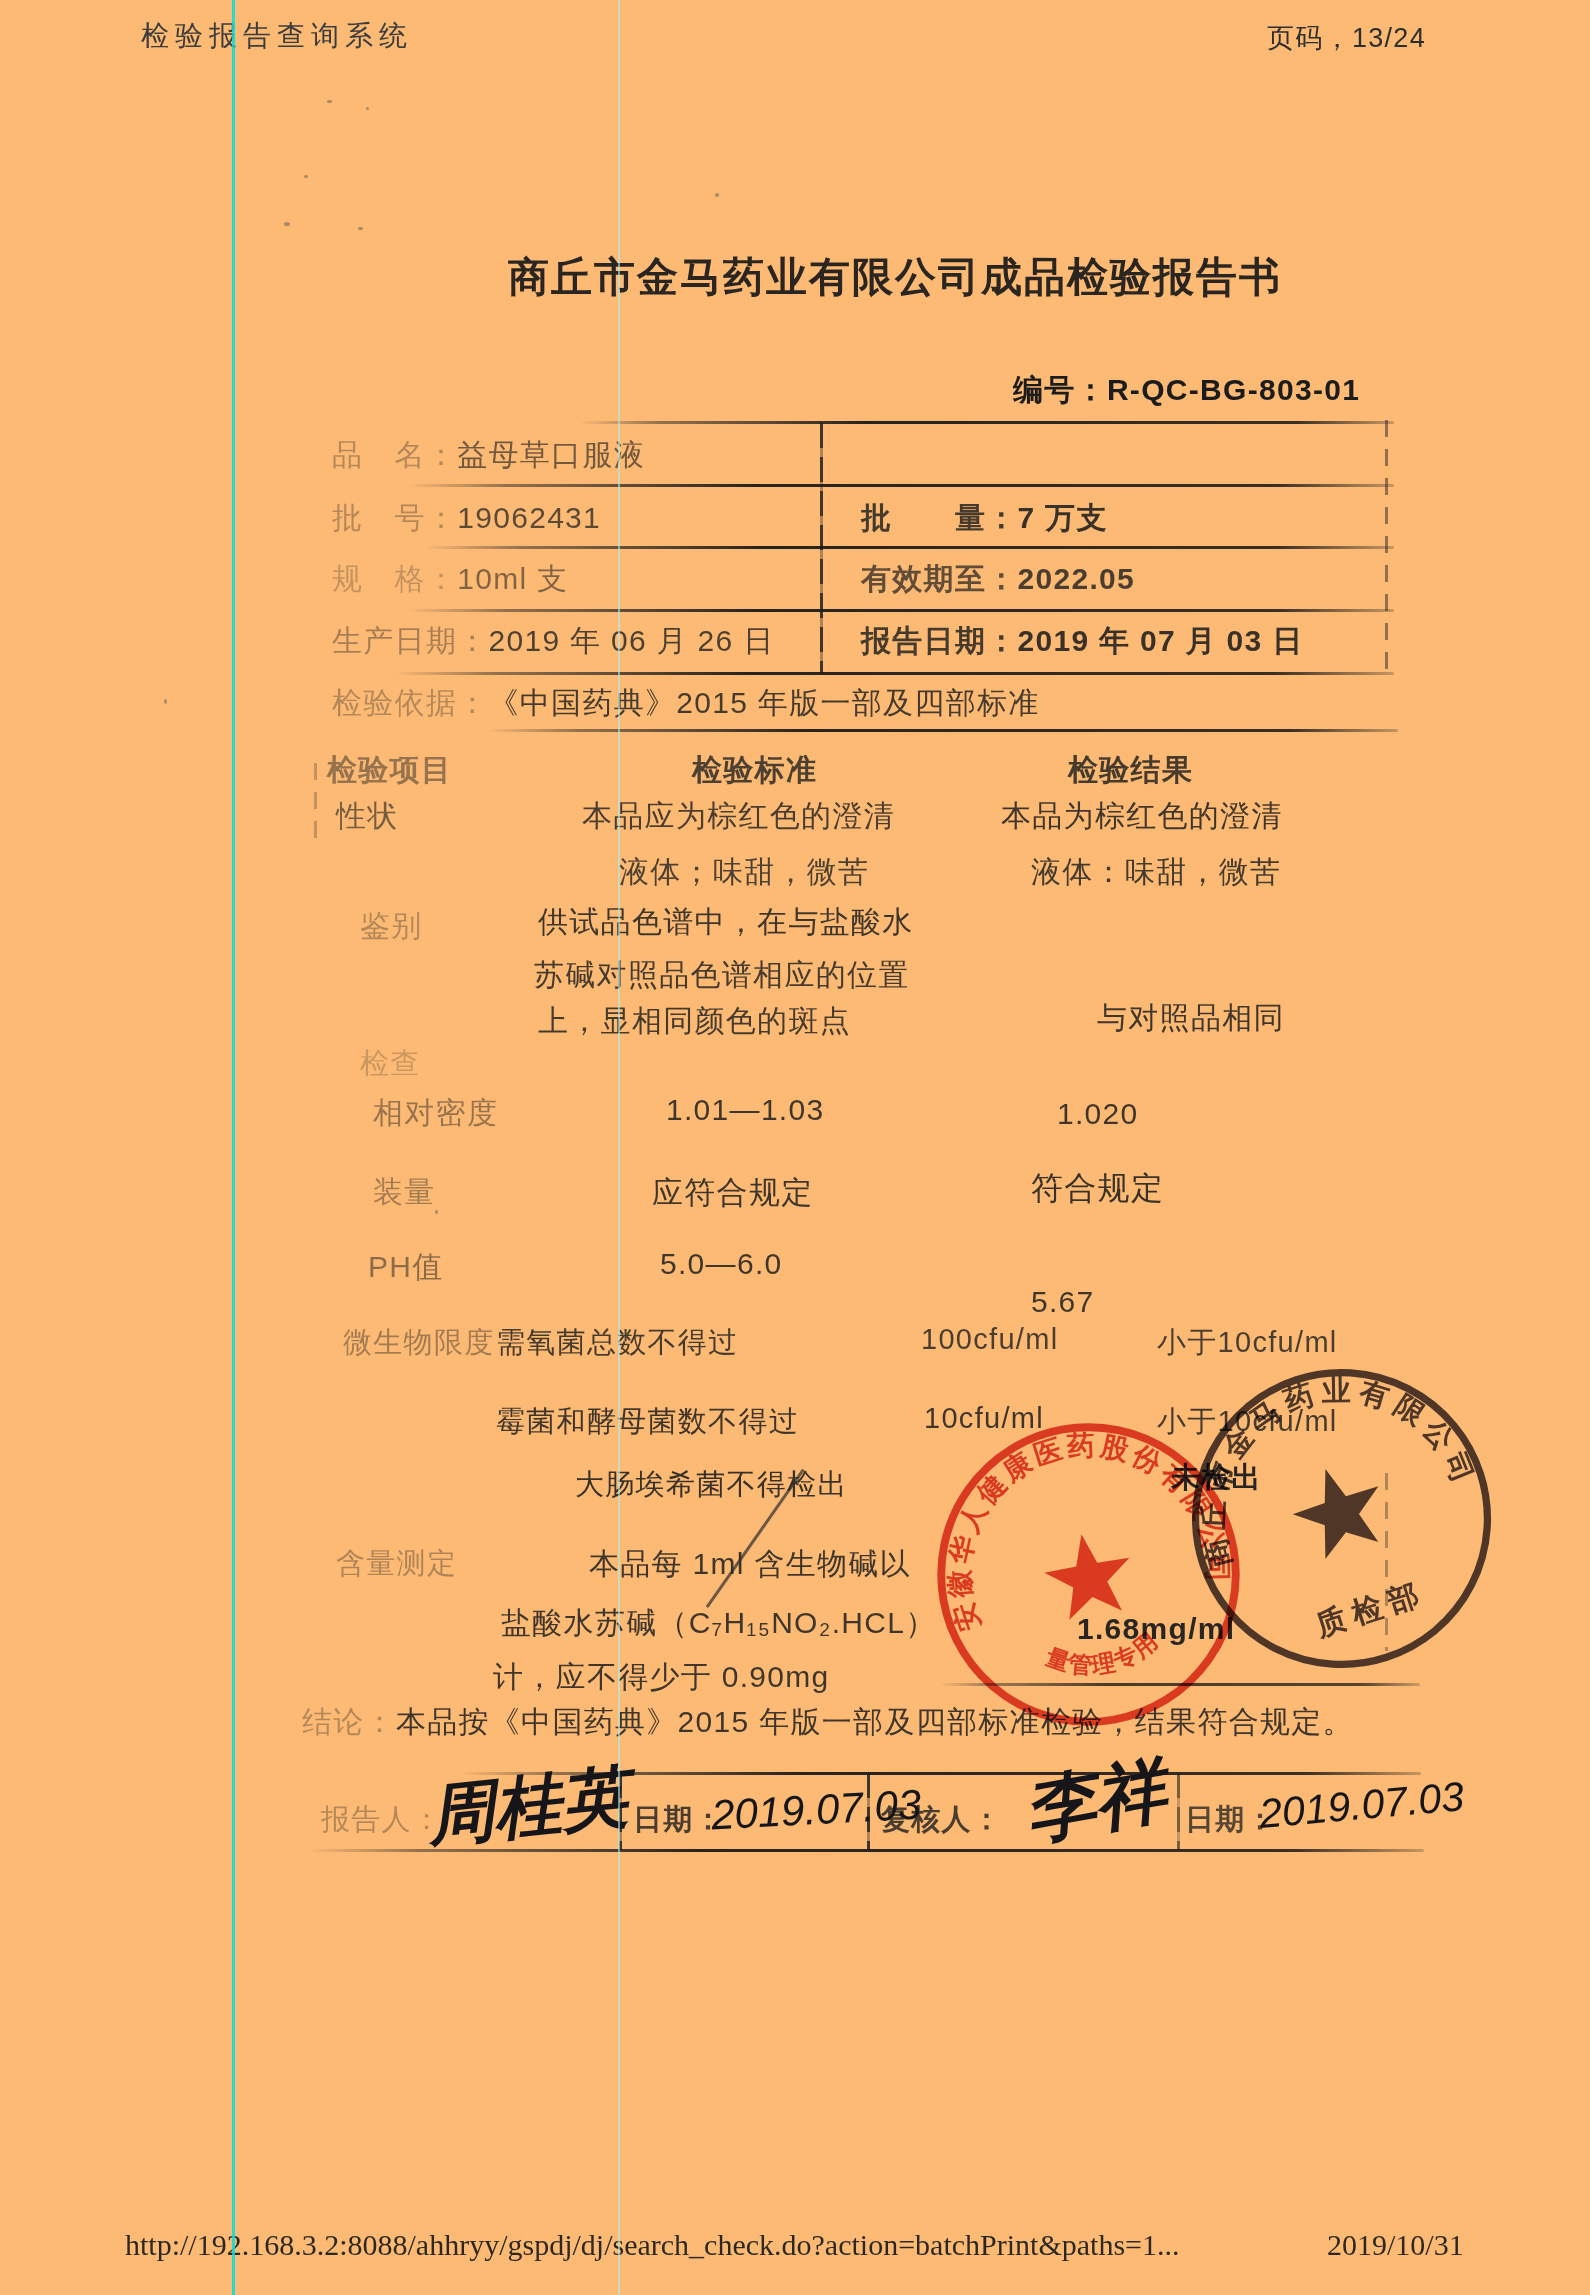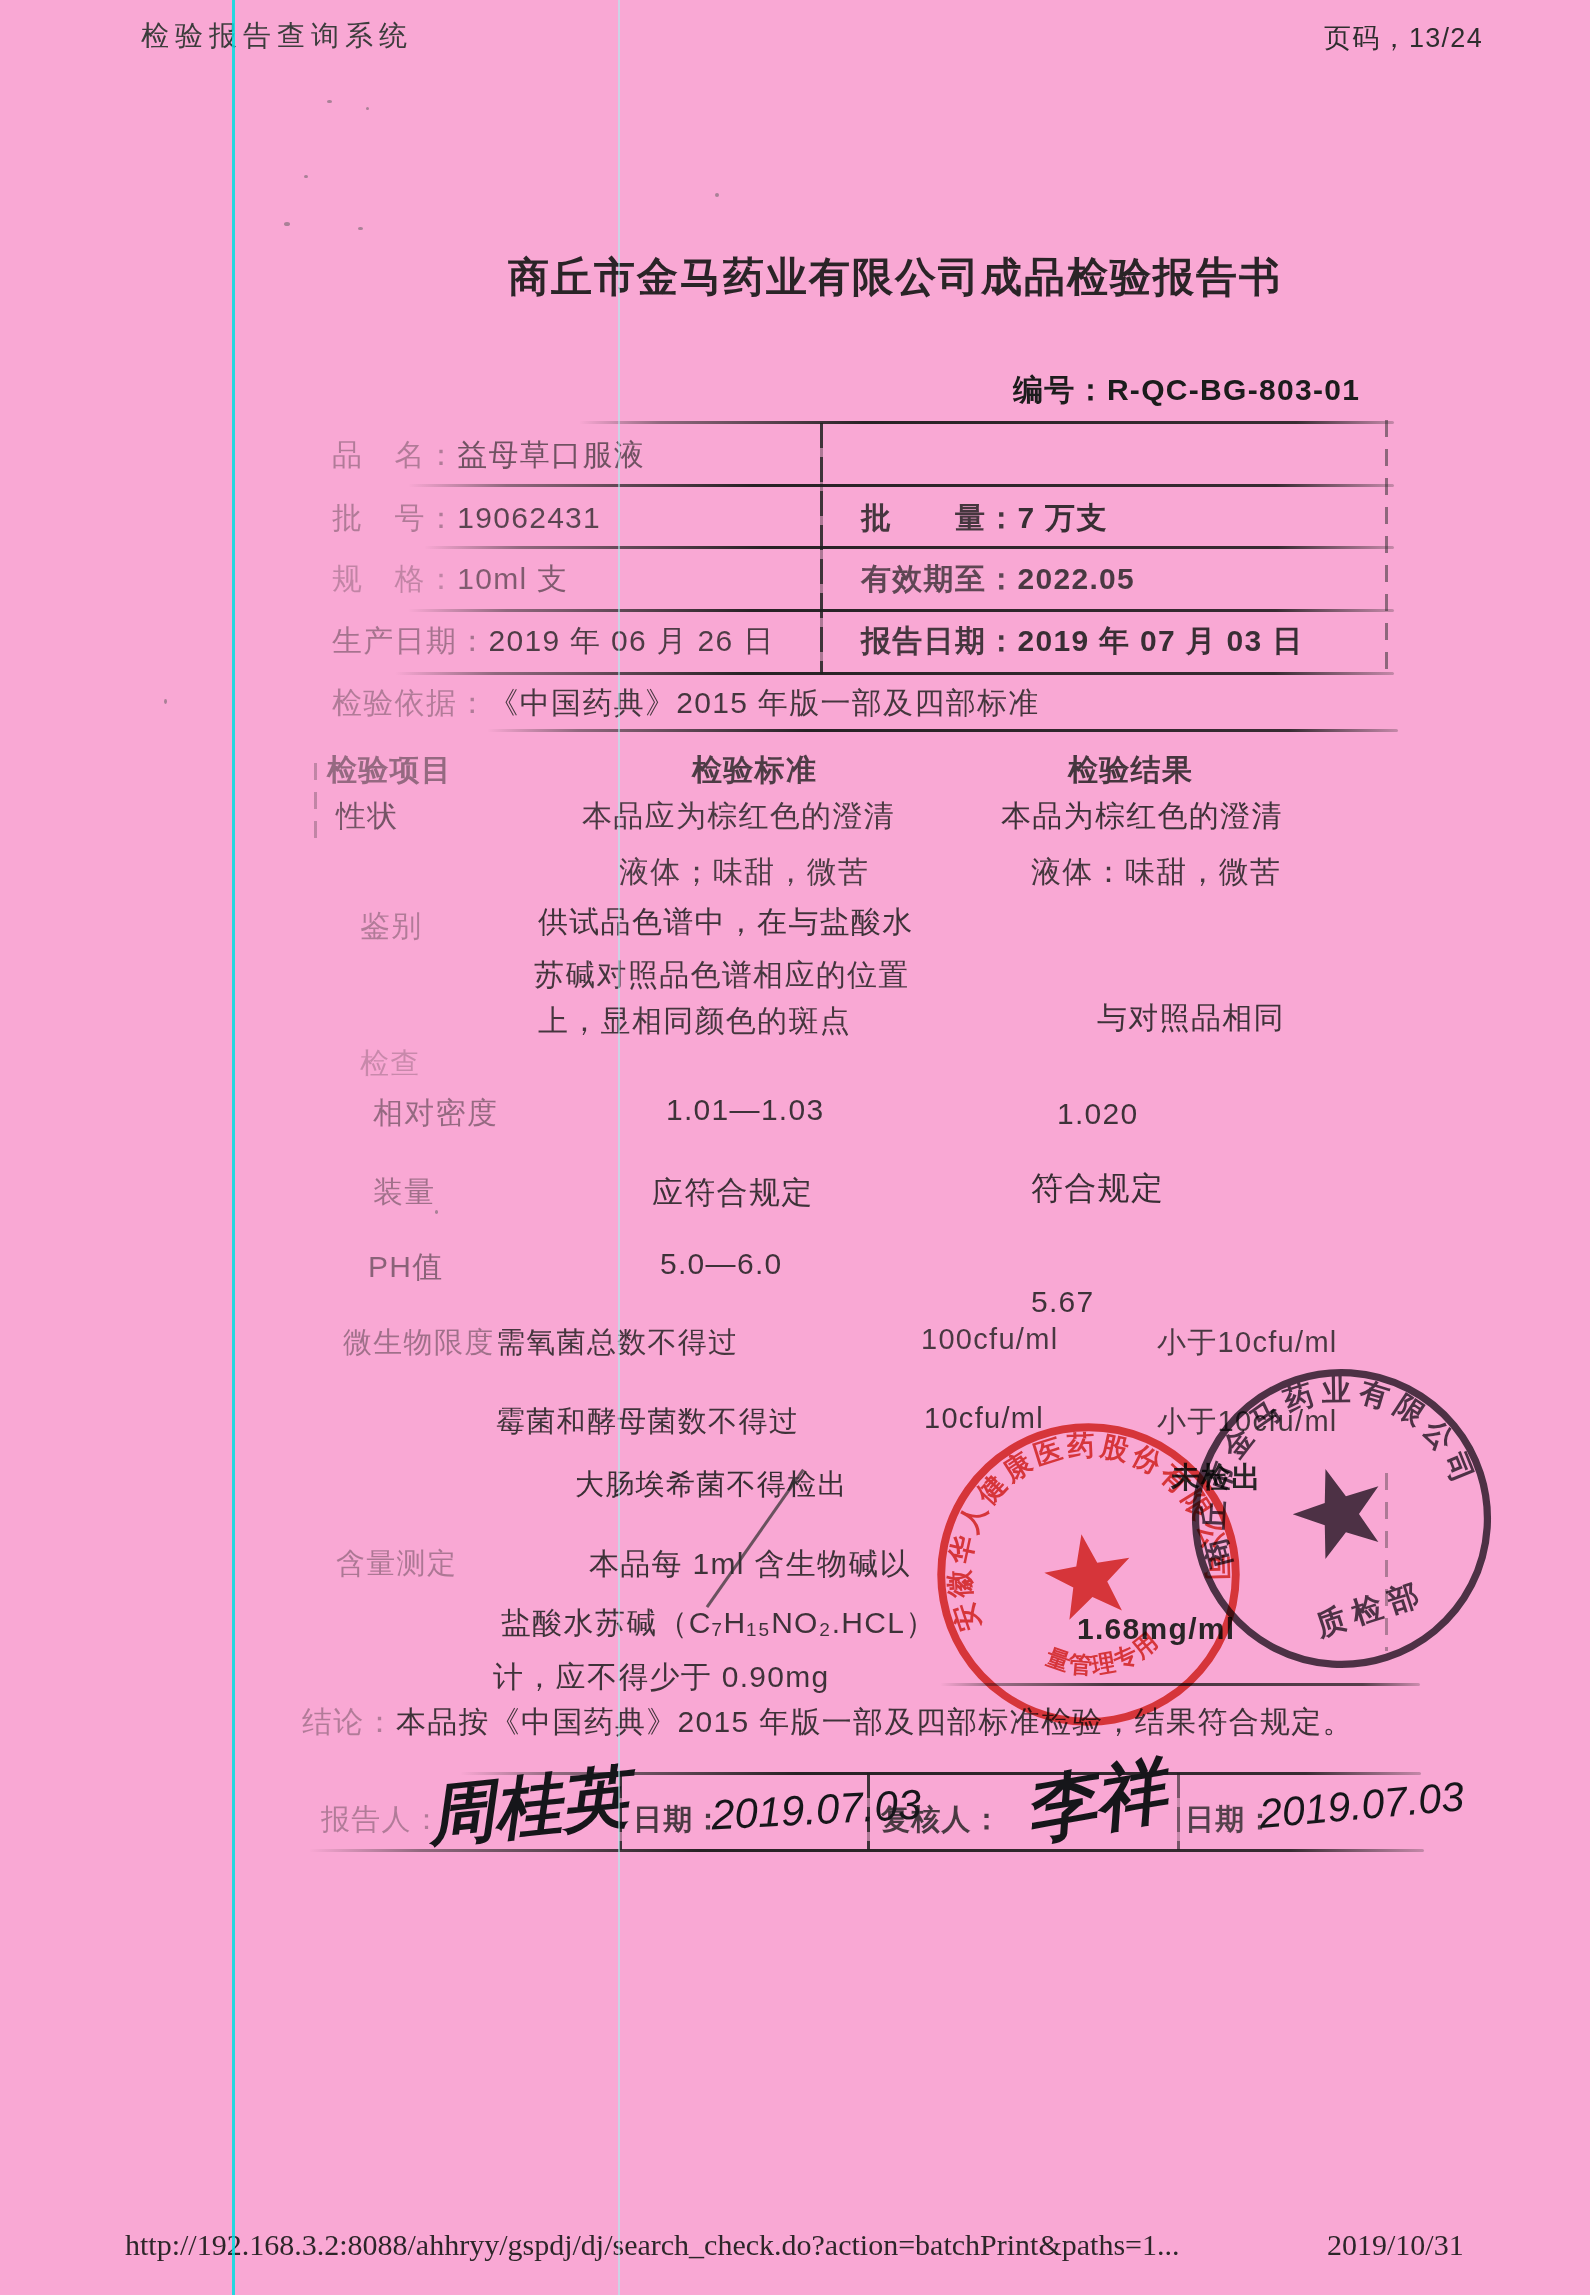--- a/index.html
+++ b/index.html
@@ -1,17 +1,17 @@
 <!DOCTYPE html>
 <html style="font-size:10.5px"><head>
 <meta charset="utf-8">
 <style>
   html,body{margin:0;padding:0;}
   body{width:1591px;height:2295px;background:#f7f7f5;font-family:"Liberation Sans","DejaVu Sans",sans-serif;}
-  .page{position:relative;width:1591px;height:2295px;background:#f9a8d4;overflow:hidden;}
+  .page{position:relative;width:1591px;height:2295px;background:#fdba74;overflow:hidden;}
   .t{position:absolute;white-space:nowrap;color:#1e1e1e;letter-spacing:1.3px;}
   .lbl{opacity:.32;}
   .hline{position:absolute;height:3.3px;border-radius:2px;
     background:linear-gradient(90deg,rgba(40,40,40,0) 0%,rgba(40,40,40,.5) 10%,rgba(22,22,22,.92) 35%,rgba(22,22,22,.85) 88%,rgba(40,40,40,.25) 100%);}
   .vline{position:absolute;width:2.6px;background:repeating-linear-gradient(180deg,rgba(30,30,30,.85) 0 25px,rgba(30,30,30,.35) 25px 34px);}
   .vdash{position:absolute;width:2.6px;background:repeating-linear-gradient(180deg,rgba(40,40,40,.6) 0 17px,rgba(40,40,40,0) 17px 29px);}
   .cyan{position:absolute;top:0;height:2295px;z-index:9;}
   .speck{position:absolute;background:#5a5a5a;border-radius:50%;opacity:.5;z-index:1;}
   .stamp{position:absolute;mix-blend-mode:multiply;z-index:5;}
   .sig{position:absolute;white-space:nowrap;font-style:italic;color:#16161a;z-index:4;}
@@ -20,21 +20,21 @@
 </style>
 </head>
 <body>
 
 <div class="page">
 
   <div class="cyan" style="left:232px;width:3.3px;background:#00dfe0;opacity:.85;"></div>
   <div class="cyan" style="left:618px;width:2px;background:#aeeef0;opacity:.6;"></div>
 
   <div class="t" style="left:141px;top:17px;font-size:28px;letter-spacing:6px;color:#3c3c3c;">检验报告查询系统</div>
-  <div class="t" style="left:1324px;top:20px;font-size:27px;color:#2e2e2e;">页码，13/24</div>
+  <div class="t" style="left:1267px;top:20px;font-size:27px;color:#2e2e2e;">页码，13/24</div>
 
   <div class="speck" style="left:327px;top:100px;width:4.6px;height:3.3px;"></div>
   <div class="speck" style="left:366px;top:107px;width:3.3px;height:3.3px;"></div>
   <div class="speck" style="left:304px;top:175px;width:4px;height:3.3px;"></div>
   <div class="speck" style="left:284px;top:222px;width:6px;height:4px;"></div>
   <div class="speck" style="left:358px;top:227px;width:4.6px;height:3.3px;"></div>
   <div class="speck" style="left:715px;top:193px;width:4px;height:4px;"></div>
   <div class="speck" style="left:164px;top:699px;width:3.3px;height:5.3px;"></div>
   <div class="speck" style="left:435px;top:1210px;width:3.3px;height:4px;"></div>
 

